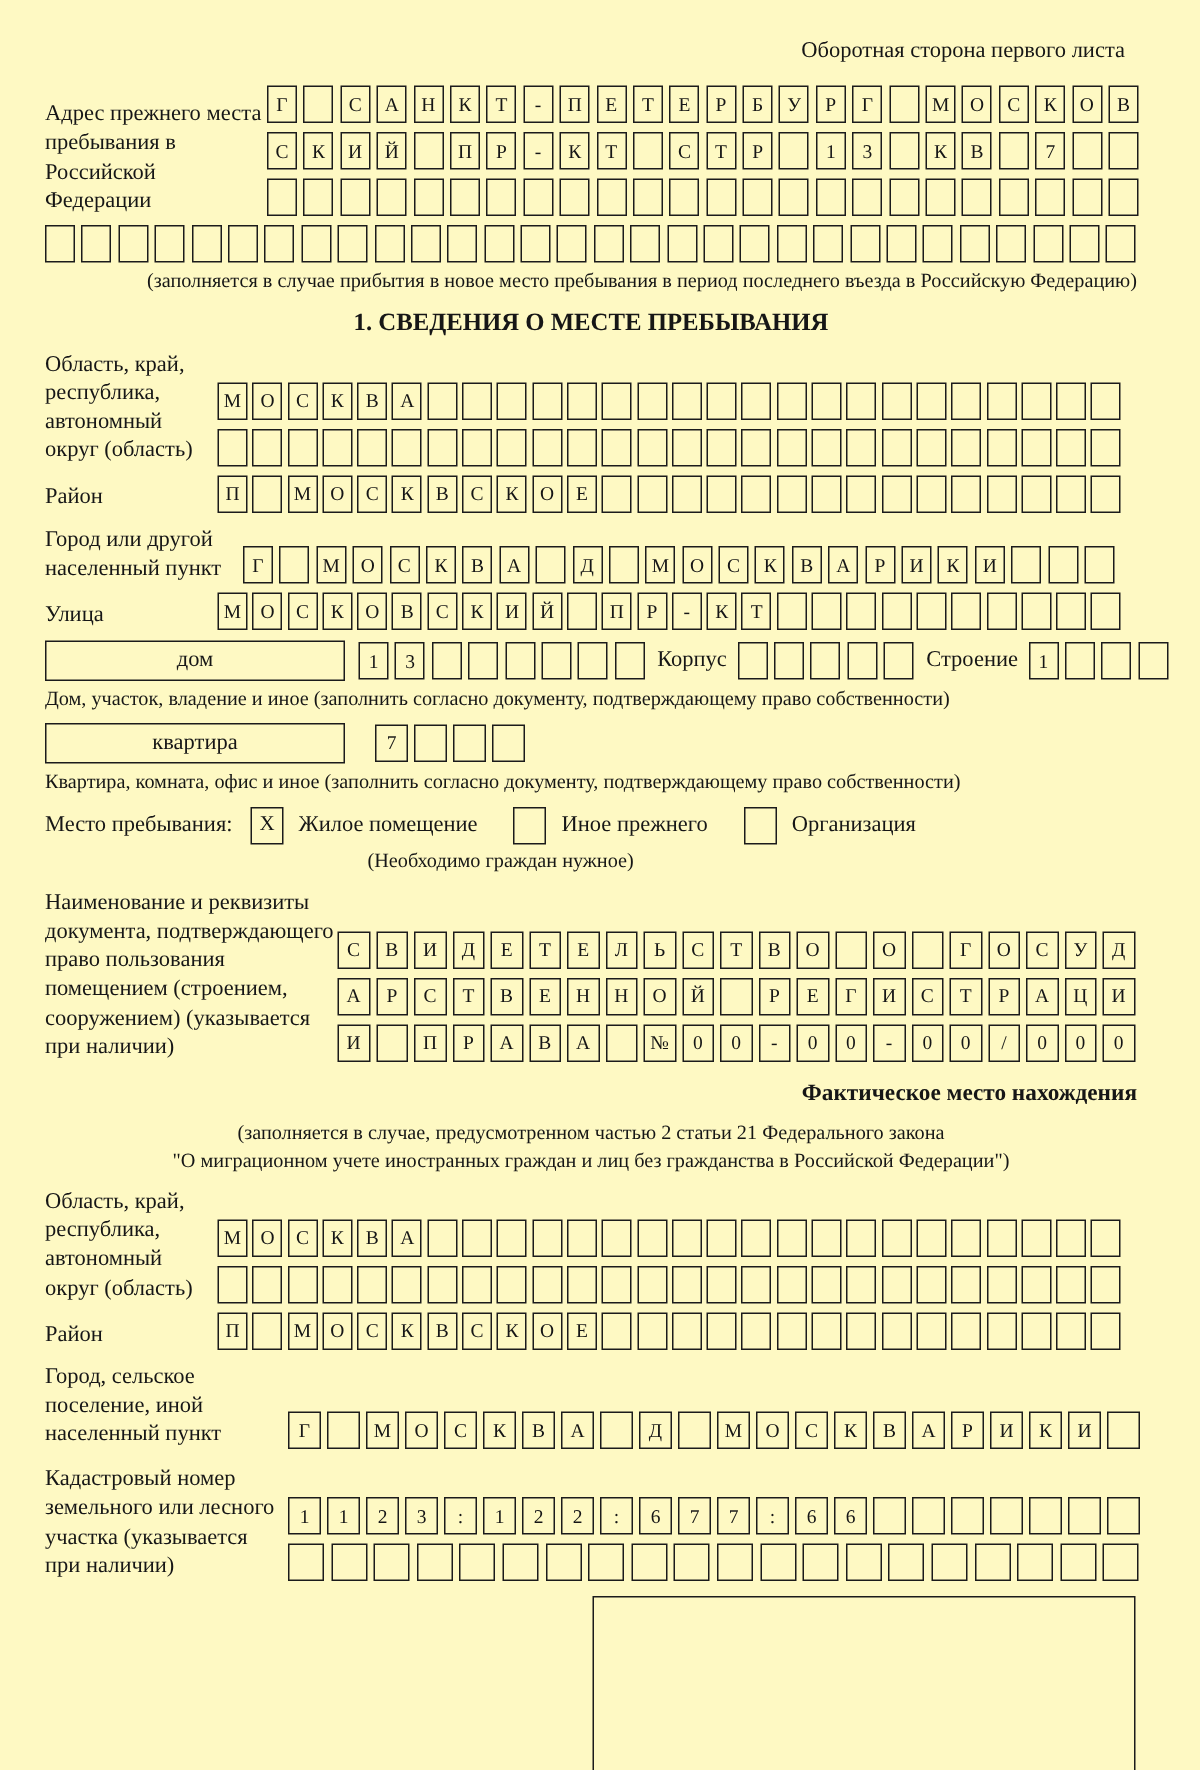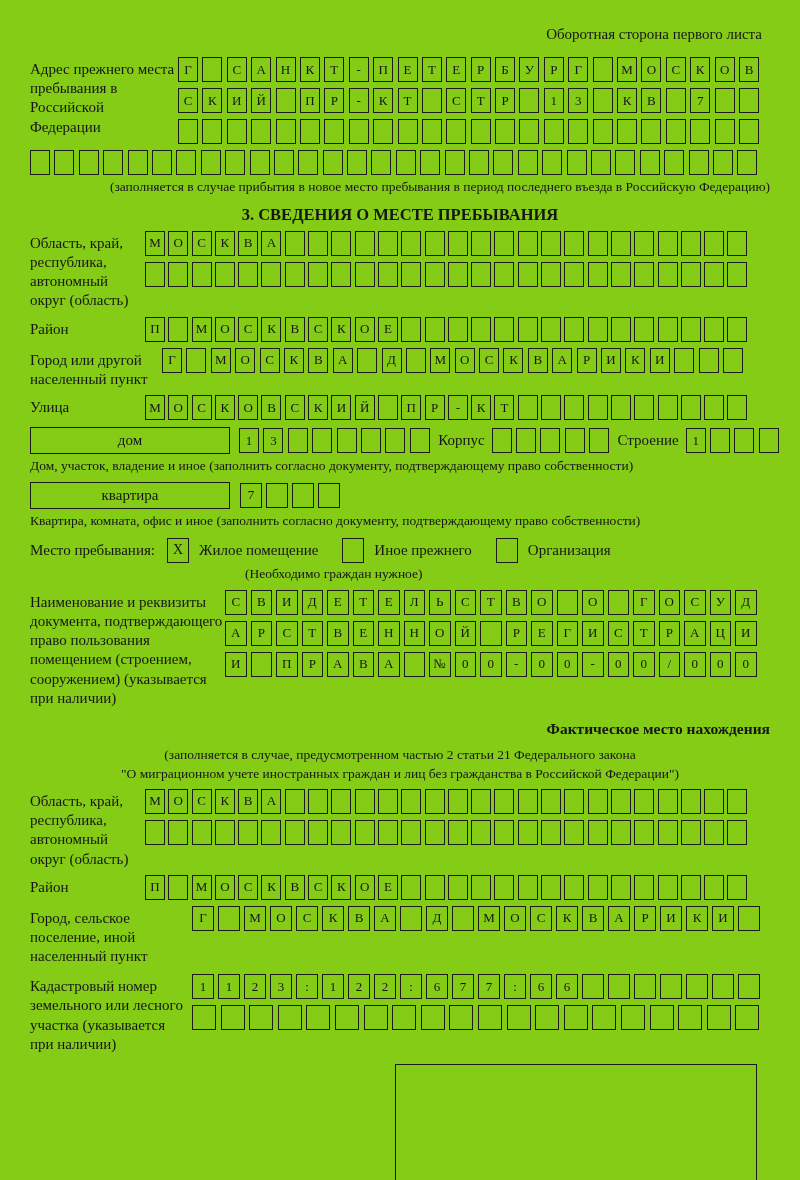--- a/index.html
+++ b/index.html
@@ -5,31 +5,31 @@
   * { box-sizing: border-box; margin: 0; padding: 0; }
   html, body { background: #ffffff; }
   body {
     width: 800px;
     font-family: "Liberation Serif", "DejaVu Serif", serif;
     color: #161616;
   }
   .page {
     width: 800px;
     height: 1180px;
-    padding: 12px 30px 0 30px;
+    padding: 12px 42px 0 30px;
     overflow: hidden;
-    background: #84cc16;
+    background: #fef9c3;
   }
   .header {
     text-align: right;
     font-size: 15px;
     padding: 14px 8px 0 0;
   }
   
-  .field { display: flex; align-items: flex-start; }
+  .field { display: flex; align-items: flex-end; }
   .flabel { font-size: 15px; line-height: 1.28; flex: 0 0 auto; padding-top: 3px; }
   .rows { display: flex; flex-direction: column; gap: 6px; }
   .brow { display: flex; }
   .box {
     flex: 0 0 auto;
     width: 20px; height: 25px;
     border: 1.6px solid #1b1b1b;
     margin-right: 4.4px;
     display: inline-flex; align-items: center; justify-content: center;
     font-size: 13px;
@@ -56,21 +56,21 @@
   .subtitle { text-align: right; font-weight: bold; font-size: 15.5px; margin-top: 12px; }
   .center-note { text-align: center; font-size: 13.5px; margin-top: 8px; line-height: 1.3; }
 
   .house-row { display: flex; align-items: center; margin-top: 7px; }
   .named-box {
     border: 1.6px solid #1b1b1b; height: 27px;
     display: flex; align-items: center; justify-content: center;
     font-size: 15px; flex: 0 0 auto;
   }
   .dom-box { width: 200px; margin-right: 9px; }
-  .kv-box { width: 200px; margin-right: 10px; text-align: right; }
+  .kv-box { width: 200px; margin-right: 20px; text-align: right; }
   .inline-label { font-size: 15px; margin: 0 7px 0 4px; flex: 0 0 auto; }
 
   .stay-row { display: flex; align-items: center; margin-top: 8px; font-size: 15px; }
   .checkbox {
     width: 22px; height: 25px;
     border: 1.6px solid #1b1b1b;
     margin: 0 10px 0 12px;
     display: inline-flex; align-items: center; justify-content: center;
     font-size: 14px; flex: 0 0 auto;
   }
@@ -197,21 +197,21 @@
       <span class="box"></span>
       <span class="box"></span>
       <span class="box"></span>
       <span class="box"></span>
       <span class="box"></span>
       <span class="box"></span>
       <span class="box"></span>
     </div>
   <div class="note center">(заполняется в случае прибытия в новое место пребывания в период последнего въезда в Российскую Федерацию)</div>
 
-  <div class="section-title">3. СВЕДЕНИЯ О МЕСТЕ ПРЕБЫВАНИЯ</div>
+  <div class="section-title">1. СВЕДЕНИЯ О МЕСТЕ ПРЕБЫВАНИЯ</div>
 
   <div class="field mt6">
     <div class="flabel w115">Область, край, республика, автономный округ (область)</div>
     <div class="rows">
       <div class="brow r26">
           <span class="box">М</span>
           <span class="box">О</span>
           <span class="box">С</span>
           <span class="box">К</span>
           <span class="box">В</span>

